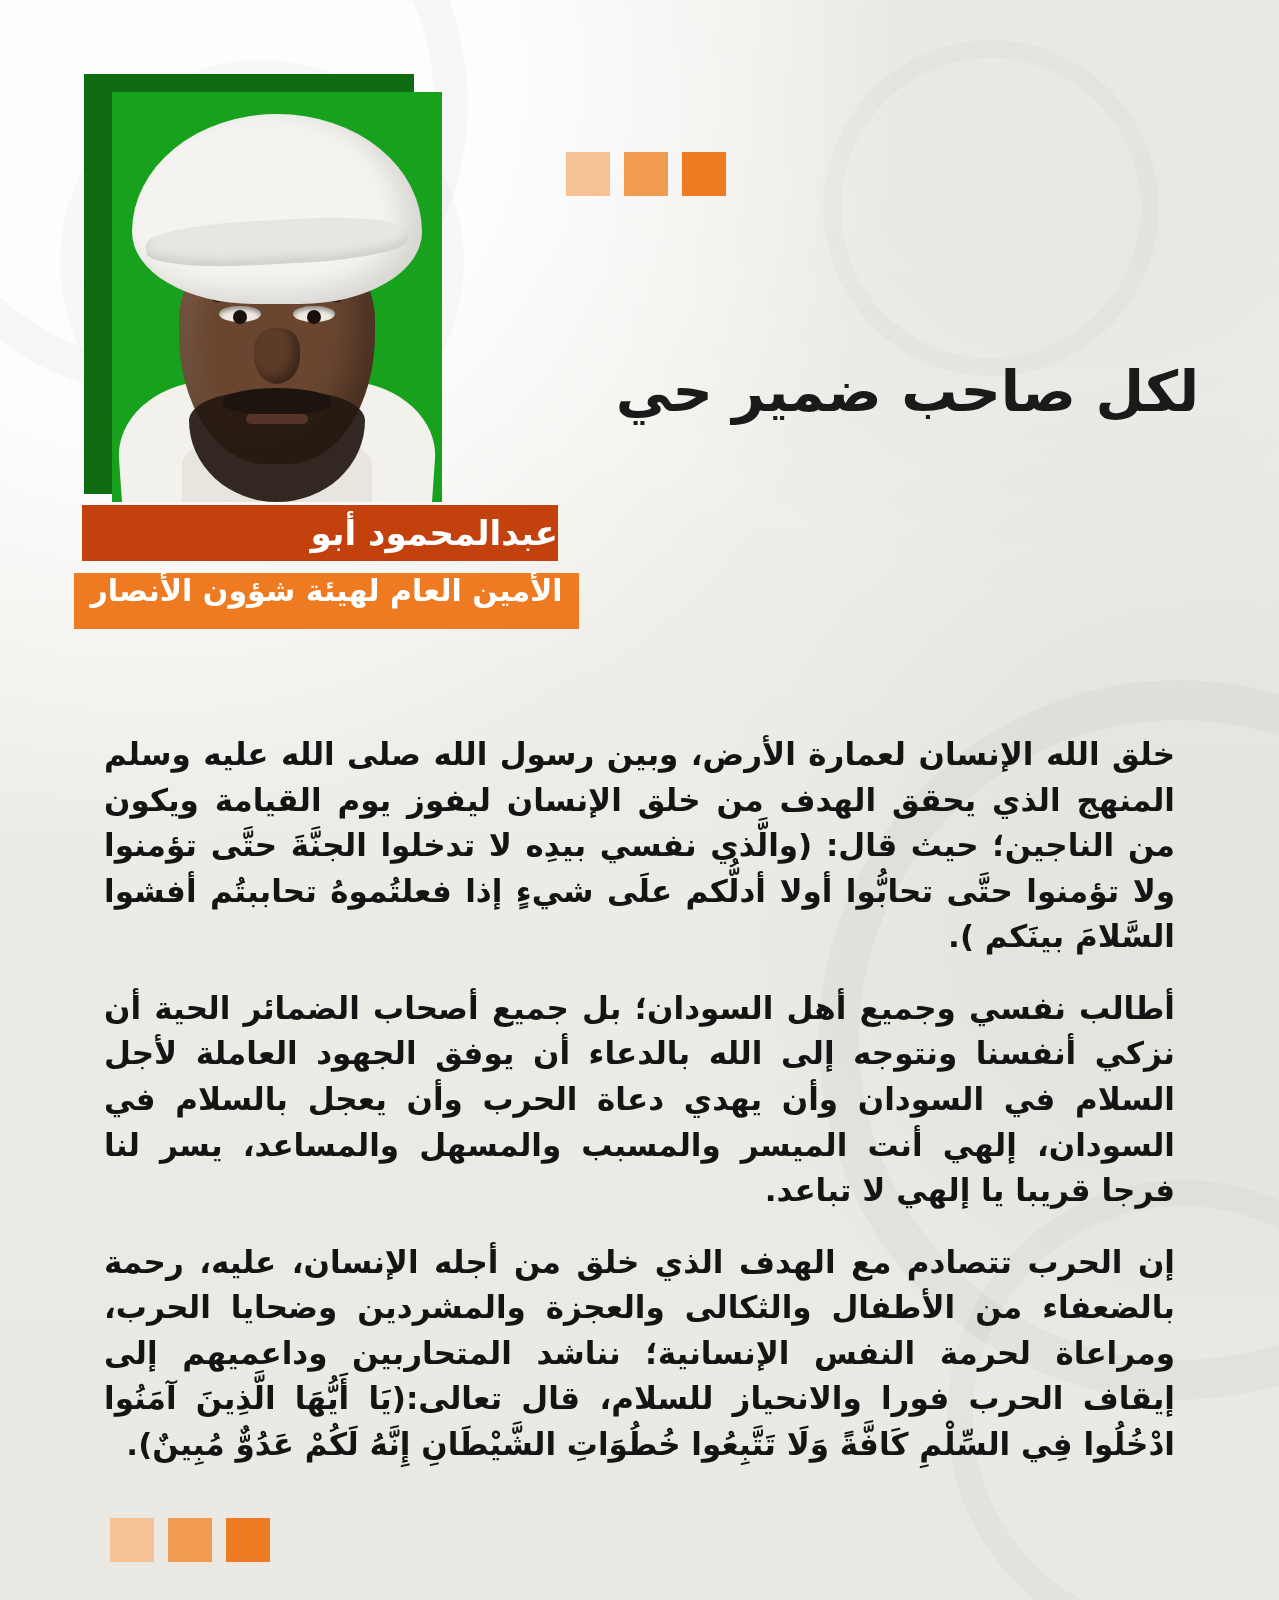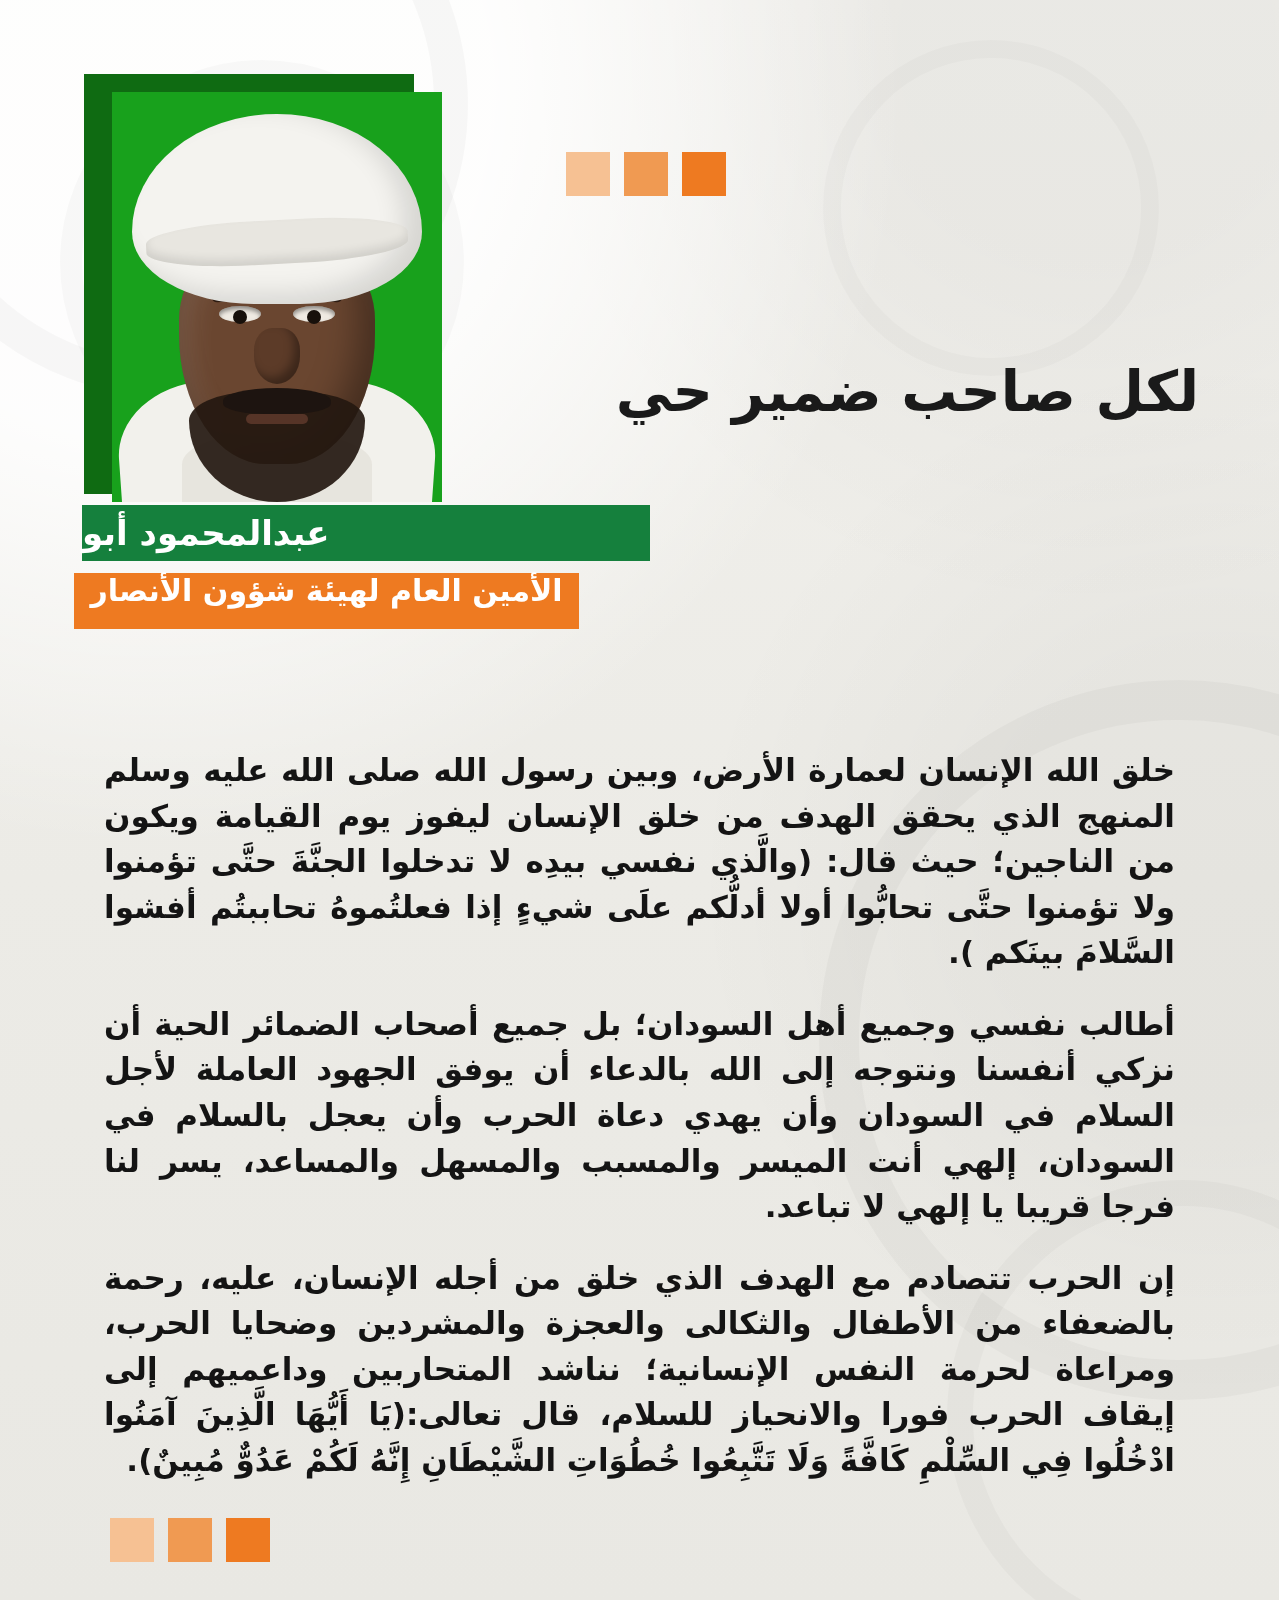--- a/index.html
+++ b/index.html
@@ -227,26 +227,26 @@
     font-weight: 700;
     color: #1a1a1a;
     line-height: 1.2;
     direction: rtl;
   }
 
   .name-bar {
     position: absolute;
     top: 505px;
     left: 82px;
-    width: 568px;
+    width: 476px;
     height: 56px;
-    background: #15803d;
+    background: #c2410c;
     display: flex;
     align-items: center;
-    justify-content: flex-end;
+    justify-content: flex-start;
   }
   .name-bar span {
     color: #ffffff;
     font-size: 34px;
     font-weight: 700;
   }
   .role-bar {
     position: absolute;
     top: 573px;
     left: 74px;
@@ -258,21 +258,21 @@
   }
   .role-bar span {
     color: #ffffff;
     font-size: 30px;
     font-weight: 700;
   }
 
   
   .body-text {
     position: absolute;
-    top: 748px;
+    top: 732px;
     left: 104px;
     right: 104px;
     direction: rtl;
     text-align: justify;
     color: #141414;
     font-size: 31px;
     line-height: 1.47;
     font-weight: 600;
   }
   .body-text p { margin: 0 0 26px 0; }

